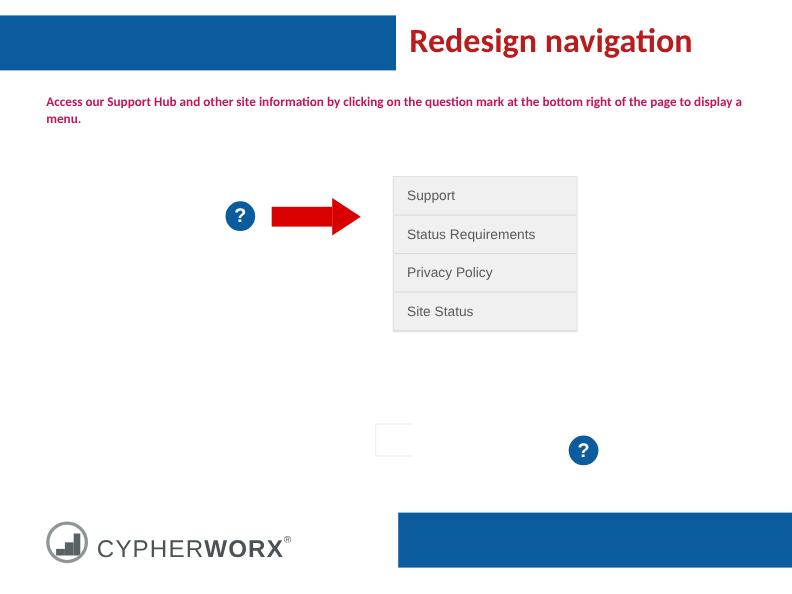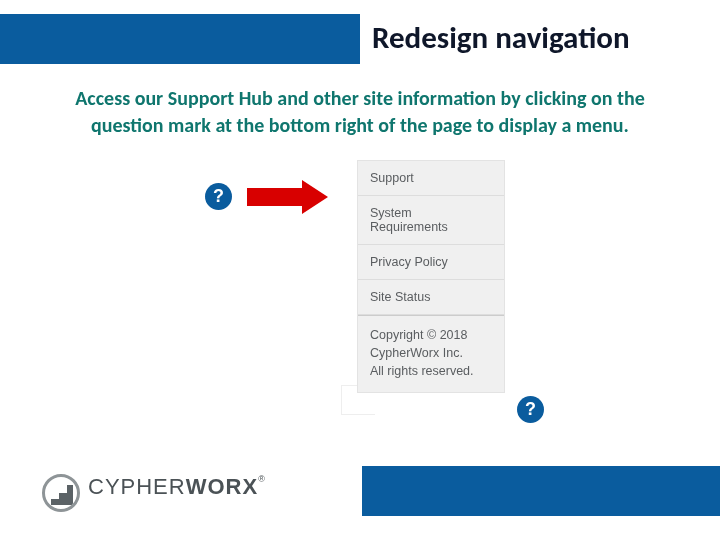--- a/index.html
+++ b/index.html
@@ -18,32 +18,31 @@
     width: 360px;
     height: 50px;
     background: #0a5c9e;
   }
   .title {
     position: absolute;
     top: 18px;
     left: 372px;
     font-size: 31px;
     font-weight: 700;
-    color: #0f172a;
+    color: #b91c1c;
   }
   .desc {
     position: absolute;
     top: 85px;
     left: 42px;
     right: 42px;
-    font-size: 20px;
+    font-size: 12px;
     font-weight: 700;
     line-height: 1.35;
-    color: #0f766e;
-    text-align: center;
+    color: #be185d;
   }
   .illustration {
     position: absolute;
     top: 160px;
     left: 205px;
     width: 340px;
     height: 260px;
   }
   .help-circle {
     width: 27px;
@@ -85,21 +84,21 @@
     width: 0;
     height: 0;
     border-top: 17px solid transparent;
     border-bottom: 17px solid transparent;
     border-left: 26px solid #d80000;
   }
   .menu-panel {
     position: absolute;
     top: 0;
     left: 152px;
-    width: 148px;
+    width: 168px;
     background: #f0f0f0;
     border: 1px solid #e3e3e3;
     font-family: Arial, Helvetica, sans-serif;
     font-size: 12.5px;
     color: #5a5d60;
   }
   .menu-item {
     padding: 10px 12px;
     border-bottom: 1px solid #ddd;
     cursor: pointer;
@@ -130,21 +129,21 @@
     left: 362px;
     right: 0;
     height: 50px;
     background: #0a5c9e;
   }
   .logo {
     position: absolute;
     bottom: 28px;
     left: 42px;
     display: flex;
-    align-items: flex-start;
+    align-items: flex-end;
     gap: 8px;
   }
   .logo-icon {
     width: 38px;
     height: 38px;
     border: 3px solid #8e9497;
     border-radius: 50%;
     position: relative;
     overflow: hidden;
   }
@@ -181,28 +180,23 @@
   <div class="help-circle help-circle-left">?</div>
   <div class="arrow">
     <div class="arrow-shaft"></div>
     <div class="arrow-head"></div>
   </div>
 
   <div class="white-strip"></div>
 
   <div class="menu-panel">
     <div class="menu-item">Support</div>
-    <div class="menu-item">System Requirements</div>
+    <div class="menu-item">Status Requirements</div>
     <div class="menu-item">Privacy Policy</div>
     <div class="menu-item">Site Status</div>
-    <div class="menu-copy">
-      <div>Copyright © 2018</div>
-      <div>CypherWorx Inc.</div>
-      <div>All rights reserved.</div>
-    </div>
   </div>
 
   <div class="help-circle help-circle-right">?</div>
 </div>
 
 <div class="footer-bar"></div>
 
 <div class="logo">
   <div class="logo-icon"></div>
   <div class="logo-text">

